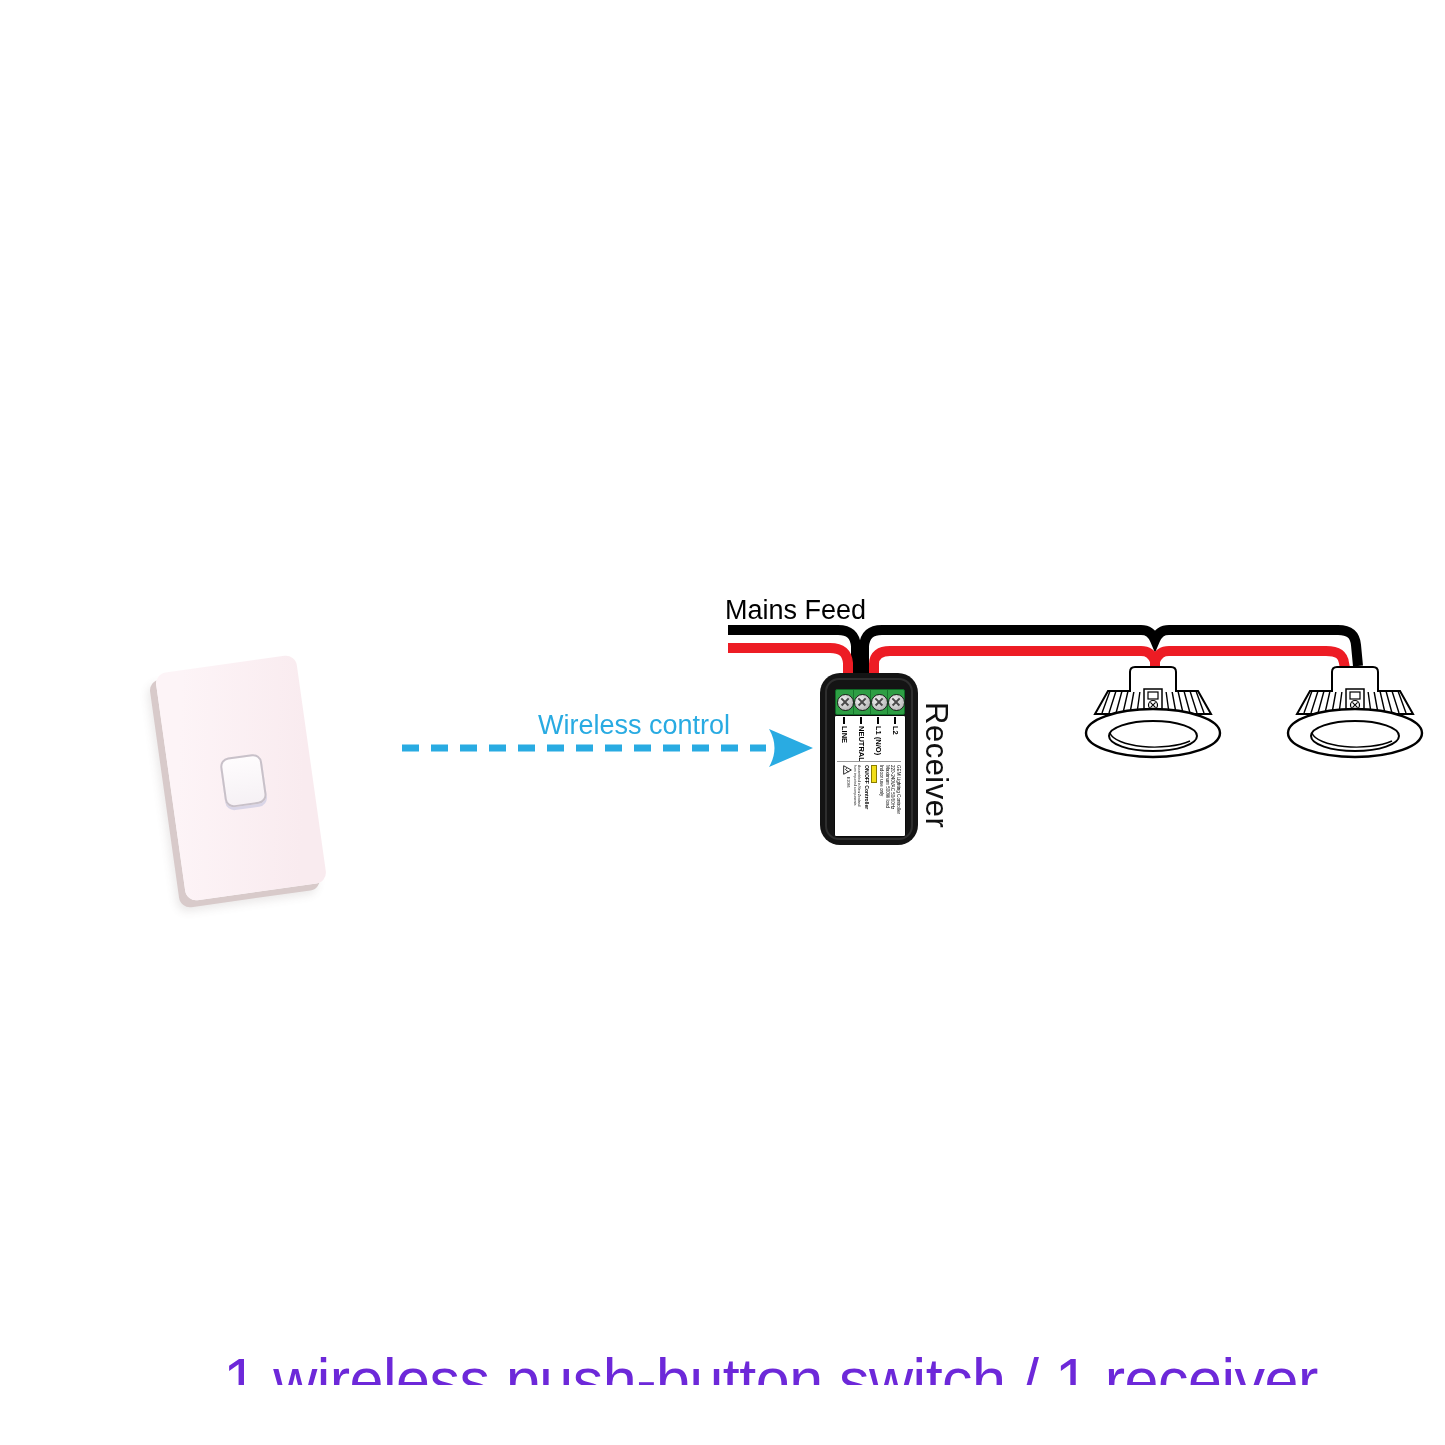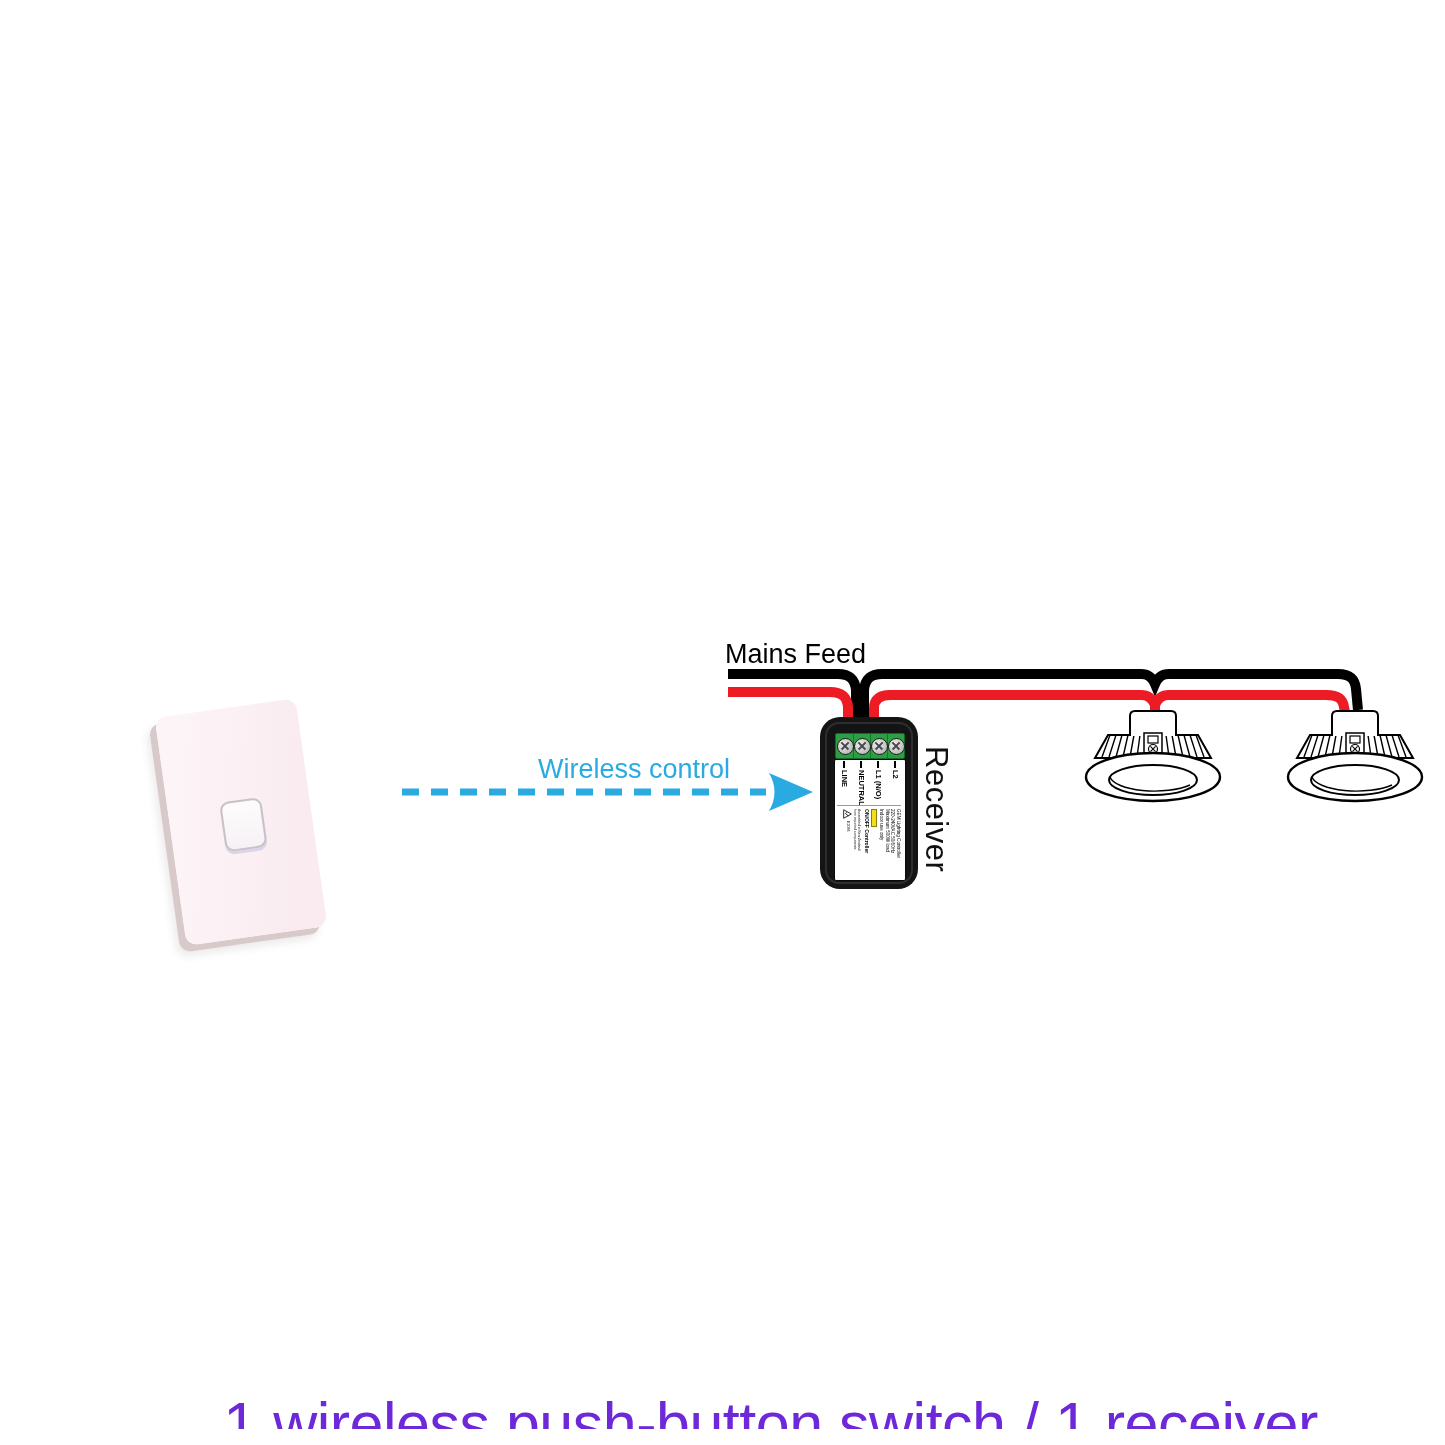--- a/index.html
+++ b/index.html
@@ -1,18 +1,18 @@
 <!DOCTYPE html>
 <html><head>
 <meta charset="utf-8">
 <style>
   html,body{margin:0;padding:0;background:#fff;}
   #canvas{
     position:relative;width:1445px;height:1385px;background:#ffffff;overflow:hidden;
-    font-family:"Liberation Sans","DejaVu Sans",sans-serif;color:#111;margin-top:44px;
+    font-family:"Liberation Sans","DejaVu Sans",sans-serif;color:#111;
   }
   #wiring-svg{position:absolute;left:0;top:0;width:1445px;height:1445px;}
 
   
   .lbl{position:absolute;white-space:nowrap;}
   .mains-feed{left:725px;top:595px;font-size:27px;color:#000;font-weight:500;}
   .wireless{left:430px;top:710px;width:300px;text-align:right;font-size:27px;color:#29ABE2;}
   .receiver-word{left:954px;top:702px;font-size:31px;color:#111;transform:rotate(90deg);transform-origin:0 0;letter-spacing:0.5px;}
   .caption{left:0;top:1345px;width:1445px;text-align:center;font-size:61px;color:#6d28d9;letter-spacing:-0.5px;padding-left:48px;}
 

